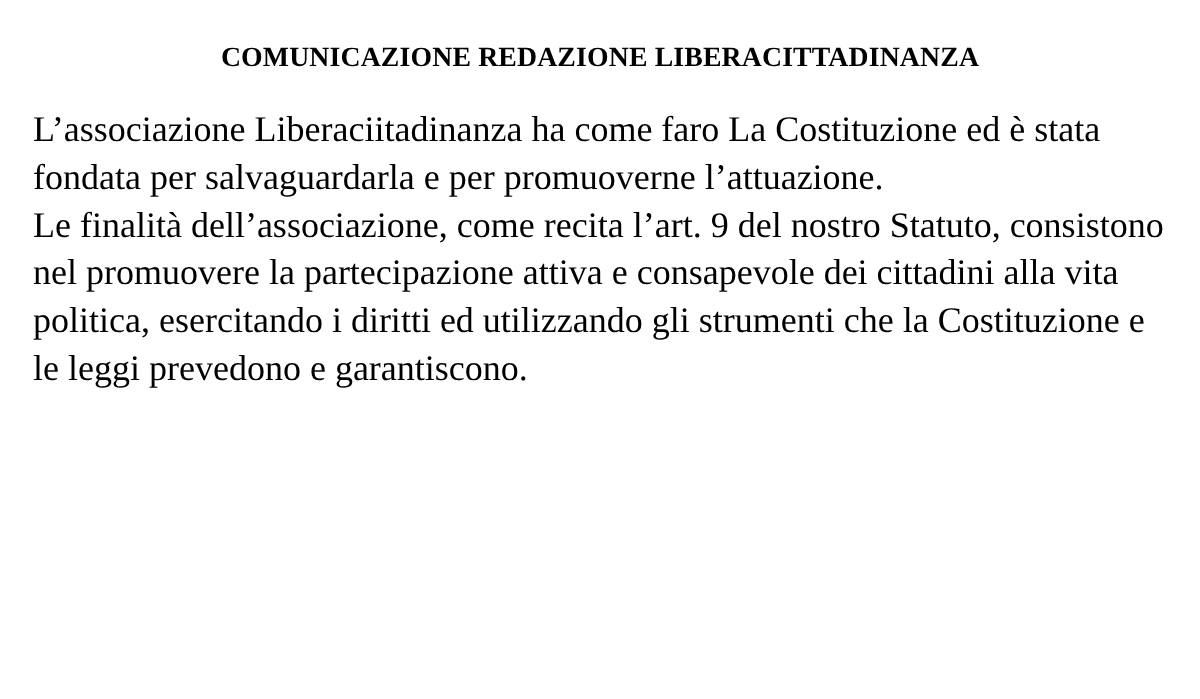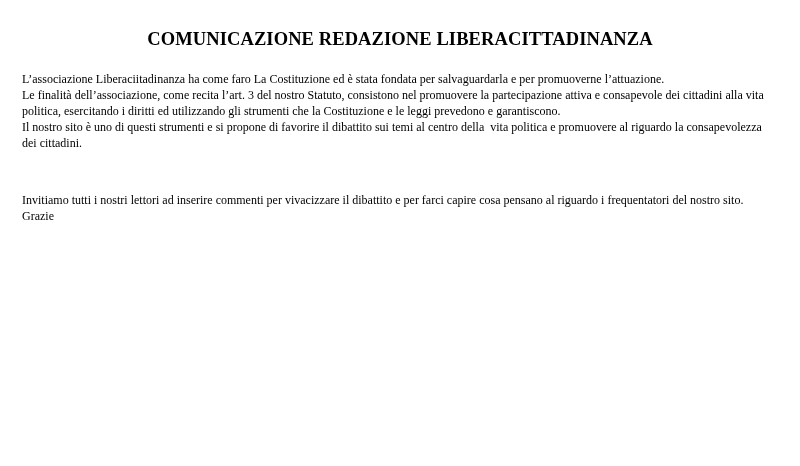--- a/index.html
+++ b/index.html
@@ -23,44 +23,42 @@
   }
   .doc-title {
     text-align: center;
     font-weight: bold;
     font-size: 18.5px;
     letter-spacing: 0.1px;
     margin: 0 0 22px 0;
     line-height: 1.2;
   }
   .para {
-    font-size: 12px;
+    font-size: 24px;
     line-height: 1.32;
     margin: 0;
     text-align: left;
     white-space: pre-wrap;
   }
   .block {
     margin-bottom: 0;
   }
   .spacer-block {
     height: 21px;
   }
 </style>
 </head>
 <body>
 
 <div class="page">
 
   <h1 class="doc-title">COMUNICAZIONE REDAZIONE LIBERACITTADINANZA</h1>
 
   <p class="para block">L’associazione Liberaciitadinanza ha come faro La Costituzione ed è stata fondata per salvaguardarla e per promuoverne l’attuazione.</p>
-  <p class="para block">Le finalità dell’associazione, come recita l’art. 3 del nostro Statuto, consistono nel promuovere la partecipazione attiva e consapevole dei cittadini alla vita politica, esercitando i diritti ed utilizzando gli strumenti che la Costituzione e le leggi prevedono e garantiscono.</p>
-  <p class="para block">Il nostro sito è uno di questi strumenti e si propone di favorire il dibattito sui temi al centro della  vita politica e promuovere al riguardo la consapevolezza dei cittadini.</p>
+  <p class="para block">Le finalità dell’associazione, come recita l’art. 9 del nostro Statuto, consistono nel promuovere la partecipazione attiva e consapevole dei cittadini alla vita politica, esercitando i diritti ed utilizzando gli strumenti che la Costituzione e le leggi prevedono e garantiscono.</p>
 
   <div class="spacer-block"></div>
 
 
   <div class="spacer-block"></div>
 
-  <p class="para block">Invitiamo tutti i nostri lettori ad inserire commenti per vivacizzare il dibattito e per farci capire cosa pensano al riguardo i frequentatori del nostro sito. Grazie</p>
 
 </div>
 
 </body></html>

